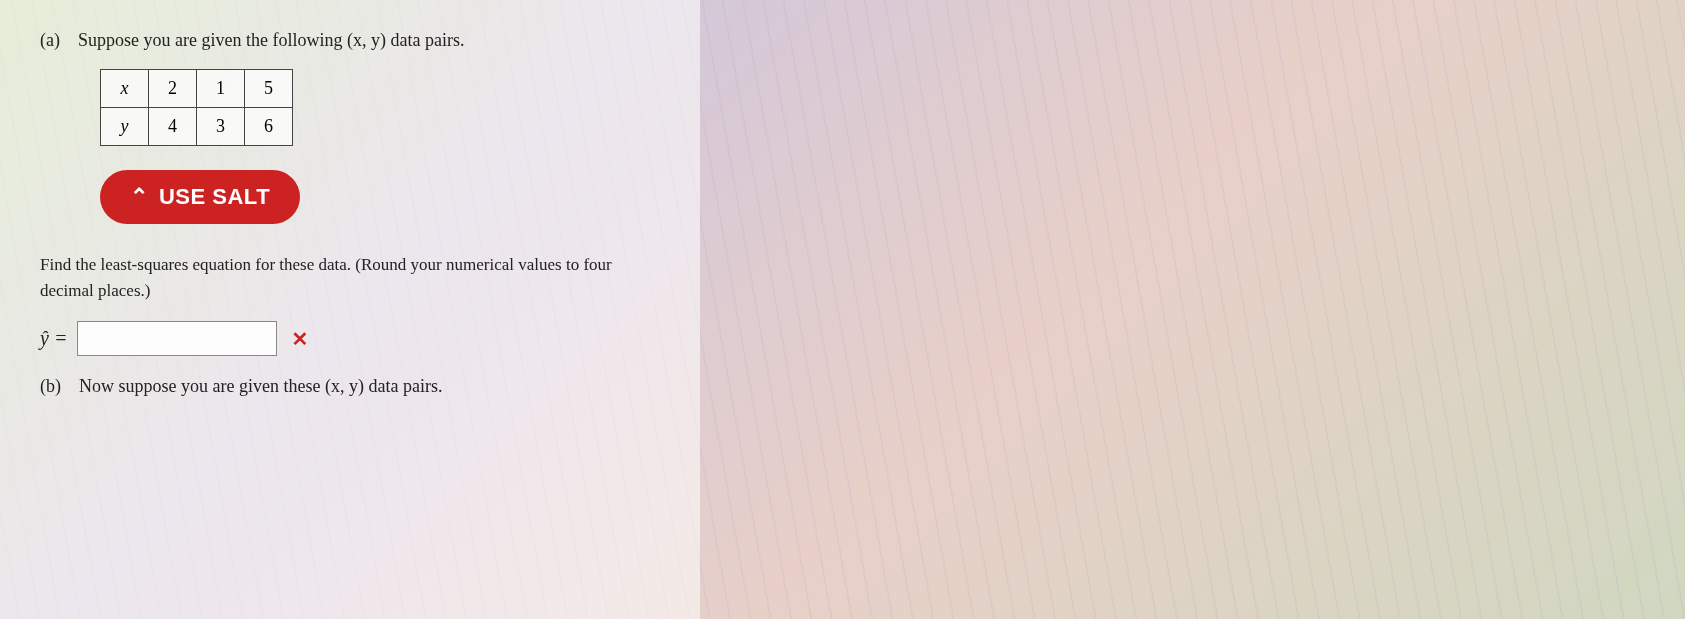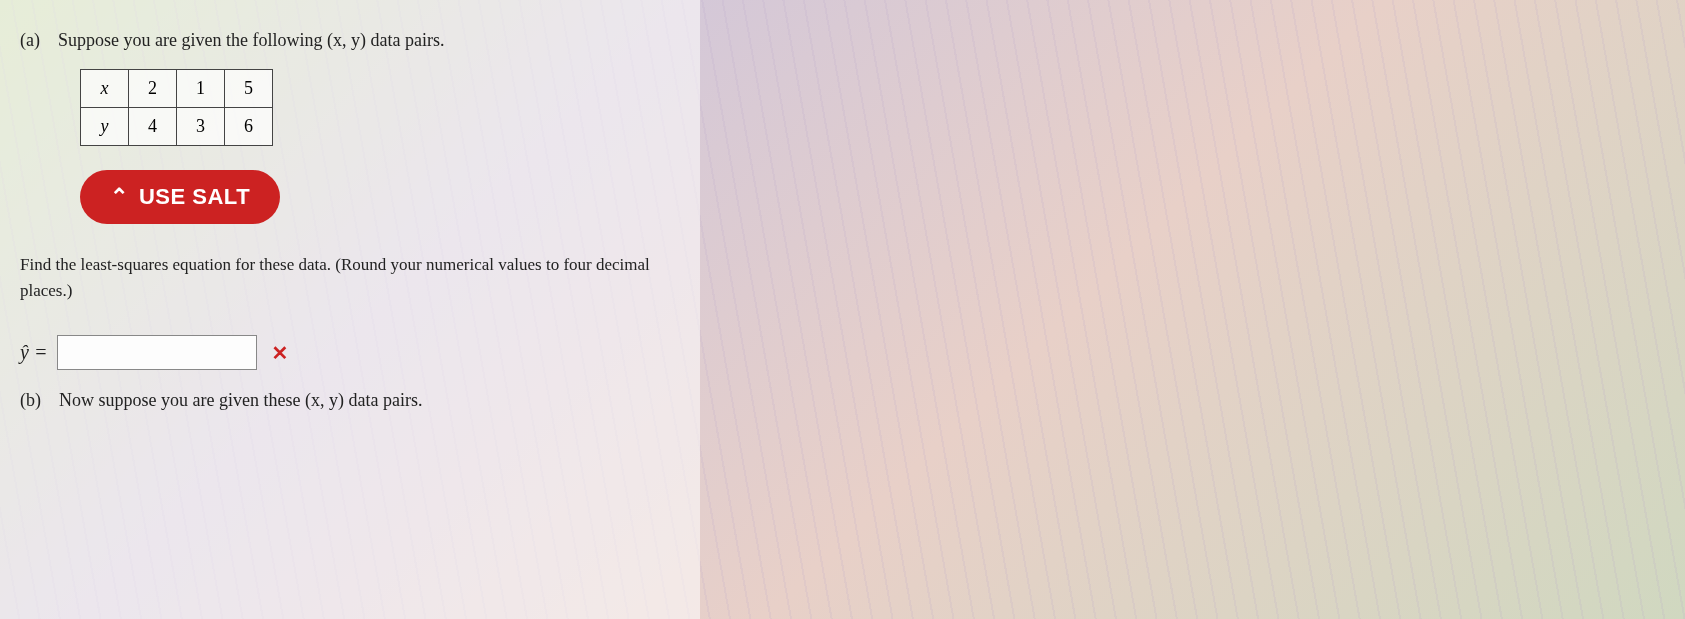--- a/index.html
+++ b/index.html
@@ -30,21 +30,21 @@
         rgba(180,160,200,0.15) 20px
       );
       pointer-events: none;
     }
 
     .page-content {
       position: relative;
       z-index: 1;
       background: rgba(255,255,255,0.55);
       margin: 0;
-      padding: 30px 20px;
+      padding: 30px 40px;
       min-height: 619px;
       width: 700px;
     }
 
     .question-label {
       font-size: 18px;
       color: #222;
       margin-bottom: 18px;
       font-family: Georgia, serif;
     }
@@ -88,21 +88,21 @@
       letter-spacing: 0.5px;
     }
 
     .salt-icon {
       font-size: 22px;
     }
 
     .instruction-text {
       font-size: 17px;
       color: #222;
-      margin-bottom: 32px;
+      margin-bottom: 18px;
       font-family: Georgia, serif;
       line-height: 1.5;
     }
 
     .equation-row {
       display: flex;
       align-items: center;
       gap: 10px;
       margin-bottom: 20px;
     }

